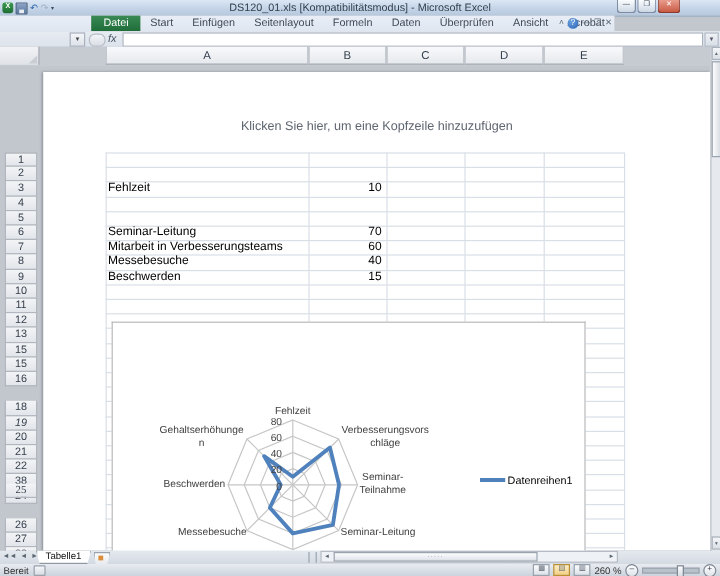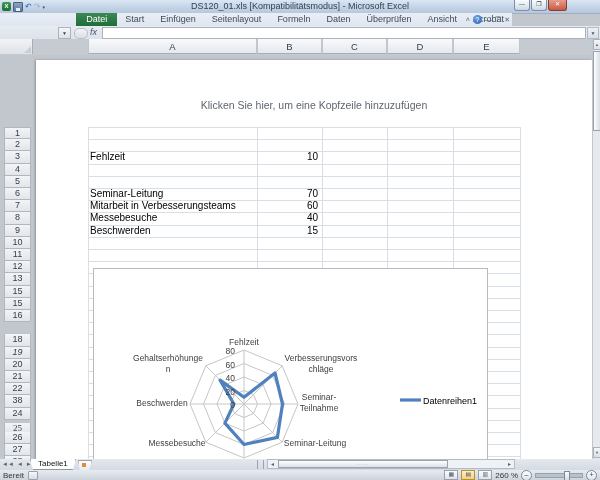--- a/index.html
+++ b/index.html
@@ -186,21 +186,21 @@
         <div class="row-h" style="top: 242.8px;">15</div>
         <div class="row-h" style="top: 255px;">16</div>
         <div class="row-h" style="top: 280px; text-align: right;">17</div>
         <div class="row-h" style="top: 279.4px;">18</div>
         <div class="row-h" style="top: 291.6px; font-style: italic;">19</div>
         <div class="row-h" style="top: 303.8px;">20</div>
         <div class="row-h" style="top: 316px;">21</div>
         <div class="row-h" style="top: 328.2px;">22</div>
         <div class="row-h" style="top: 340.4px;">38</div>
         <div class="row-h" style="top: 352.6px;">24</div>
-        <div class="row-h" style="top: 368px; font-family: Liberation Serif, serif;">25</div>
+        <div class="row-h" style="top: 348px; font-family: Liberation Serif, serif;">25</div>
         <div class="row-h" style="top: 377px;">26</div>
         <div class="row-h" style="top: 389.2px;">27</div>
         <div class="row-h" style="top: 401.4px;">28</div>
       </div>
     <div id="gridlines">
         <div class="gl-h" style="top: 72px;"></div>
         <div class="gl-h" style="top: 84.2px;"></div>
         <div class="gl-h" style="top: 96.4px;"></div>
         <div class="gl-h" style="top: 108.6px;"></div>
         <div class="gl-h" style="top: 120.8px;"></div>

